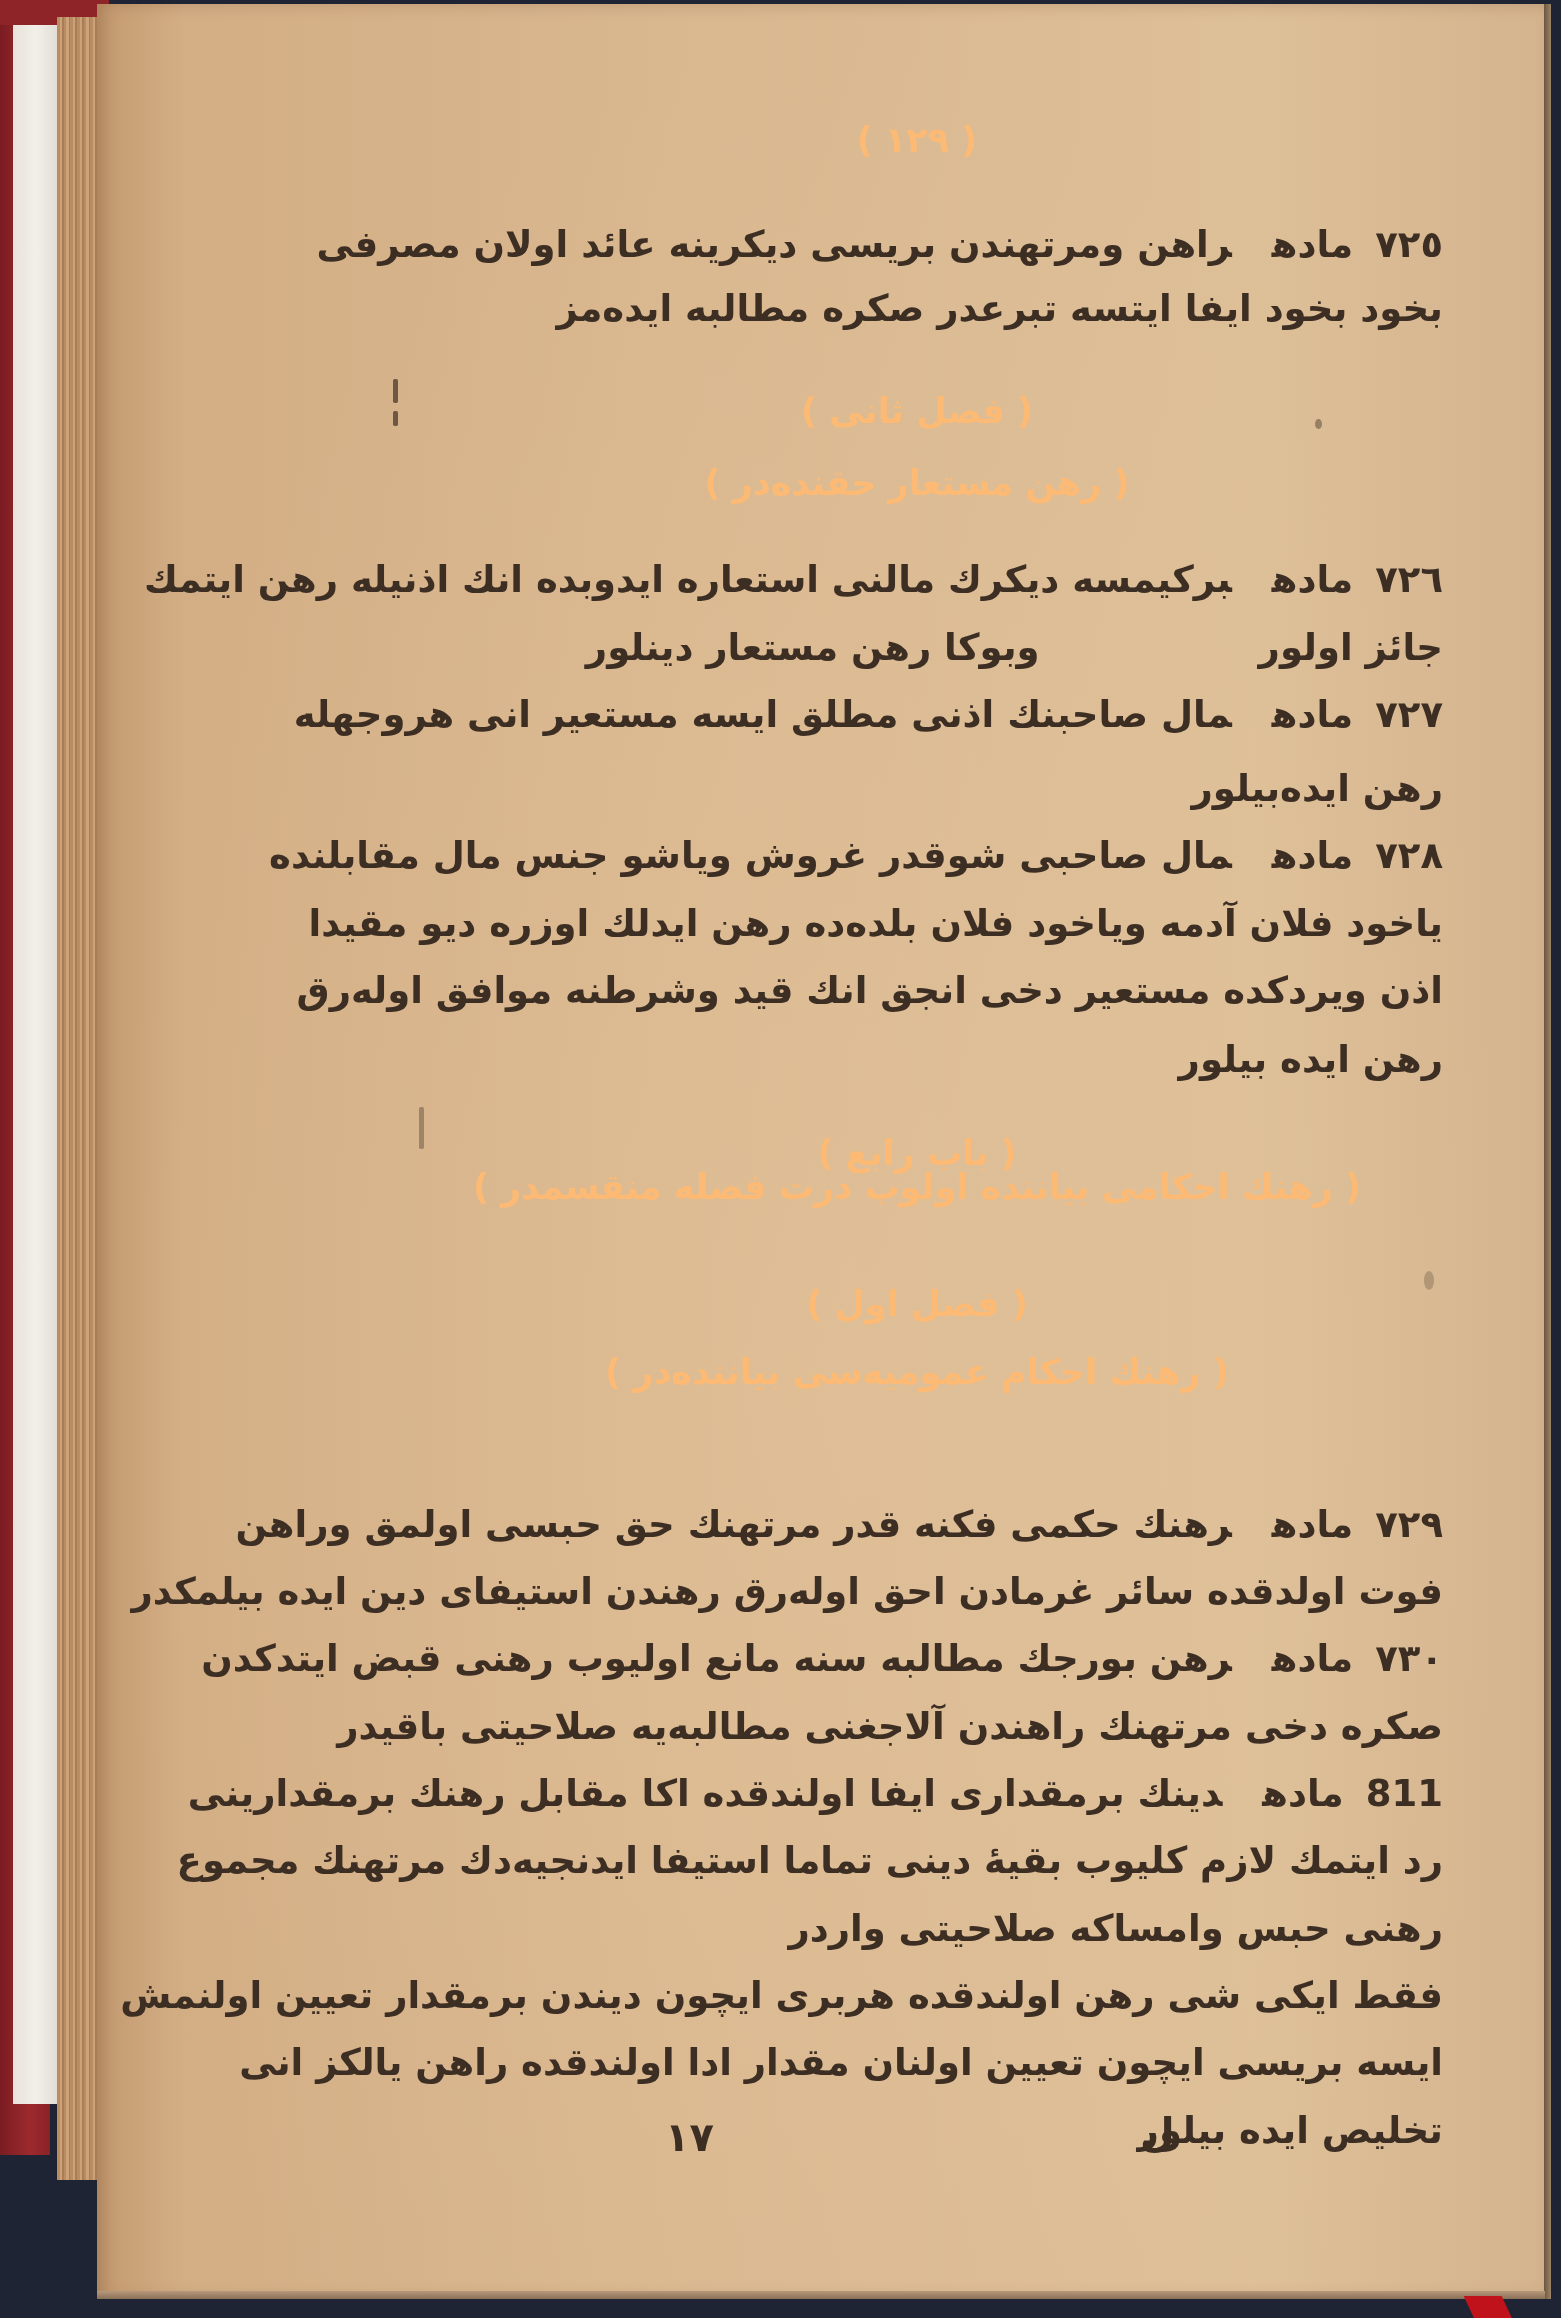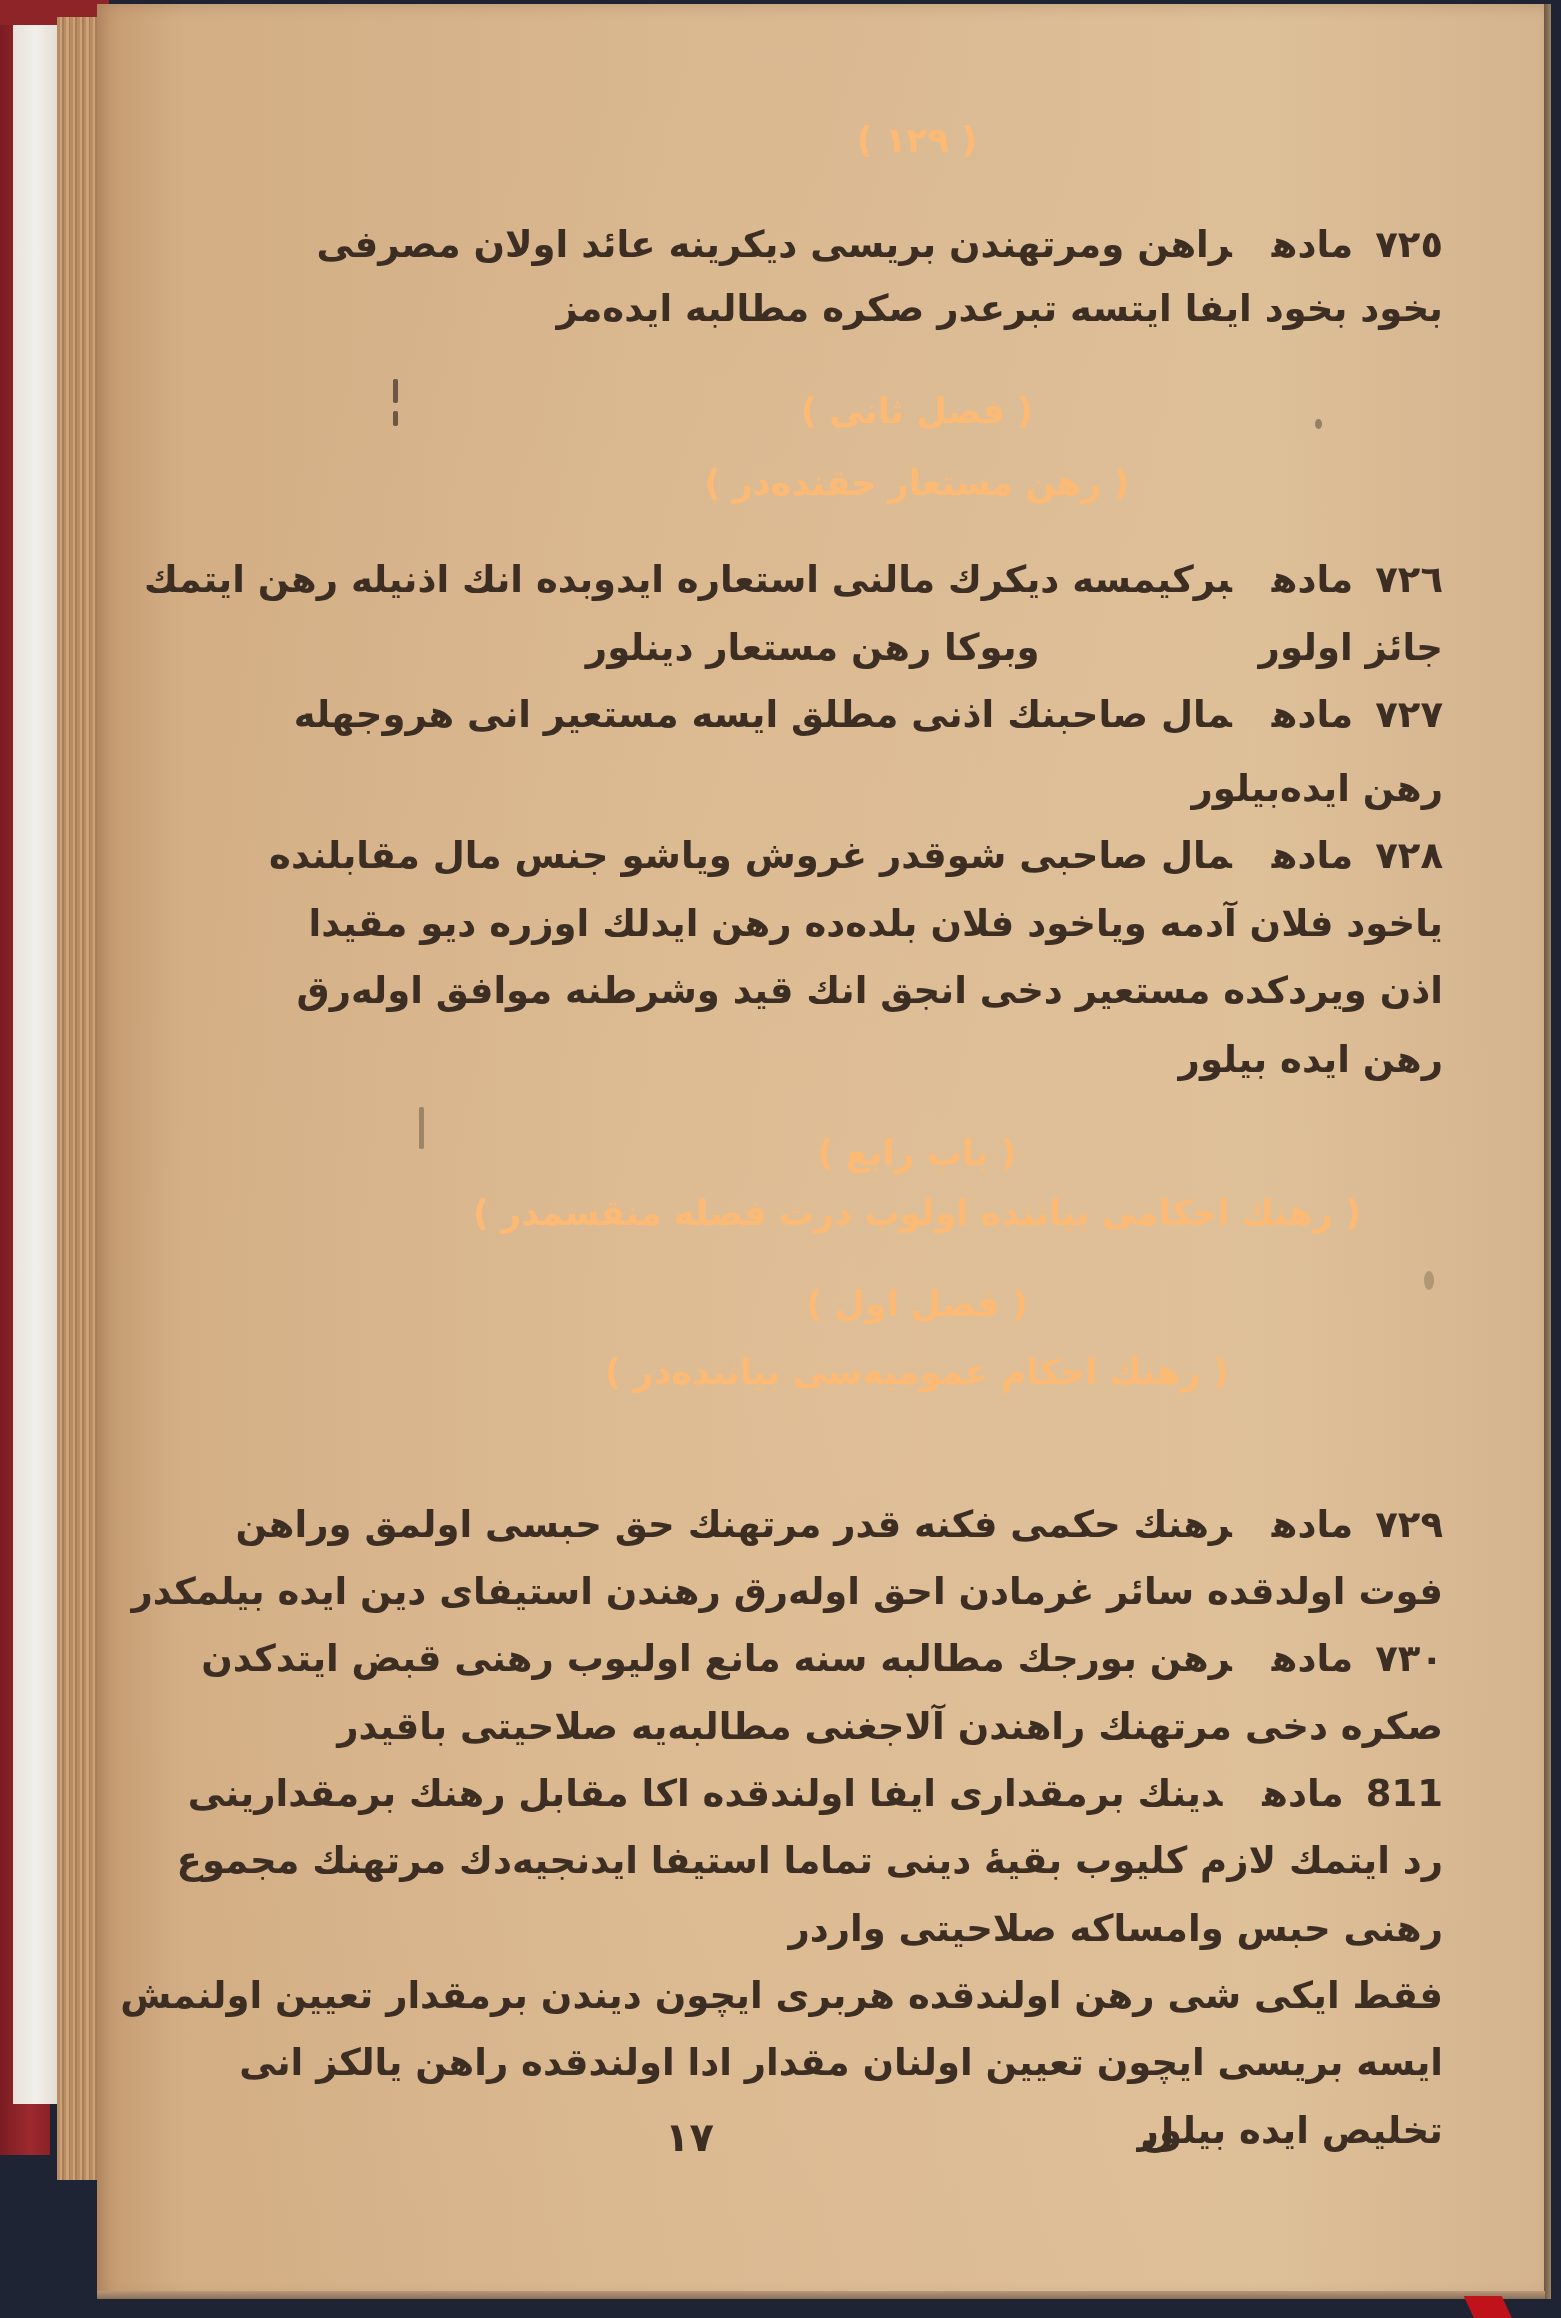--- a/index.html
+++ b/index.html
@@ -113,21 +113,21 @@
   <div class="line" style="top:621px;">رهن ایده‌بیلور</div>
 
   <div class="line justify" style="top:688px;">
     <span class="art-num">٧٢٨</span><span class="art-label">ماده</span><span>مال صاحبی شوقدر غروش ویاشو جنس مال مقابلنده</span>
   </div>
   <div class="line justify" style="top:756px;">یاخود فلان آدمه ویاخود فلان بلده‌ده رهن ایدلك اوزره دیو مقیدا</div>
   <div class="line justify" style="top:823px;">اذن ویردكده مستعیر دخی انجق انك قید وشرطنه موافق اوله‌رق</div>
   <div class="line" style="top:892px;">رهن ایده بیلور</div>
 
   <div class="center" style="top:1010px;">( باب رابع )</div>
-  <div class="center" style="top:1070px;">( رهنك احكامی بیاننده اولوب درت فصله منقسمدر )</div>
+  <div class="center" style="top:1044px;">( رهنك احكامی بیاننده اولوب درت فصله منقسمدر )</div>
   <div class="center" style="top:1161px;">( فصل اول )</div>
   <div class="center" style="top:1229px;">( رهنك احكام عمومیه‌سی بیاننده‌در )</div>
 
   <div class="line justify" style="top:1357px;">
     <span class="art-num">٧٢٩</span><span class="art-label">ماده</span><span>رهنك حكمی فكنه قدر مرتهنك حق حبسی اولمق وراهن</span>
   </div>
   <div class="line justify" style="top:1424px;">فوت اولدقده سائر غرمادن احق اوله‌رق رهندن استیفای دین ایده بیلمكدر</div>
 
   <div class="line justify" style="top:1491px;">
     <span class="art-num">٧٣٠</span><span class="art-label">ماده</span><span>رهن بورجك مطالبه سنه مانع اولیوب رهنی قبض ایتدكدن</span>

